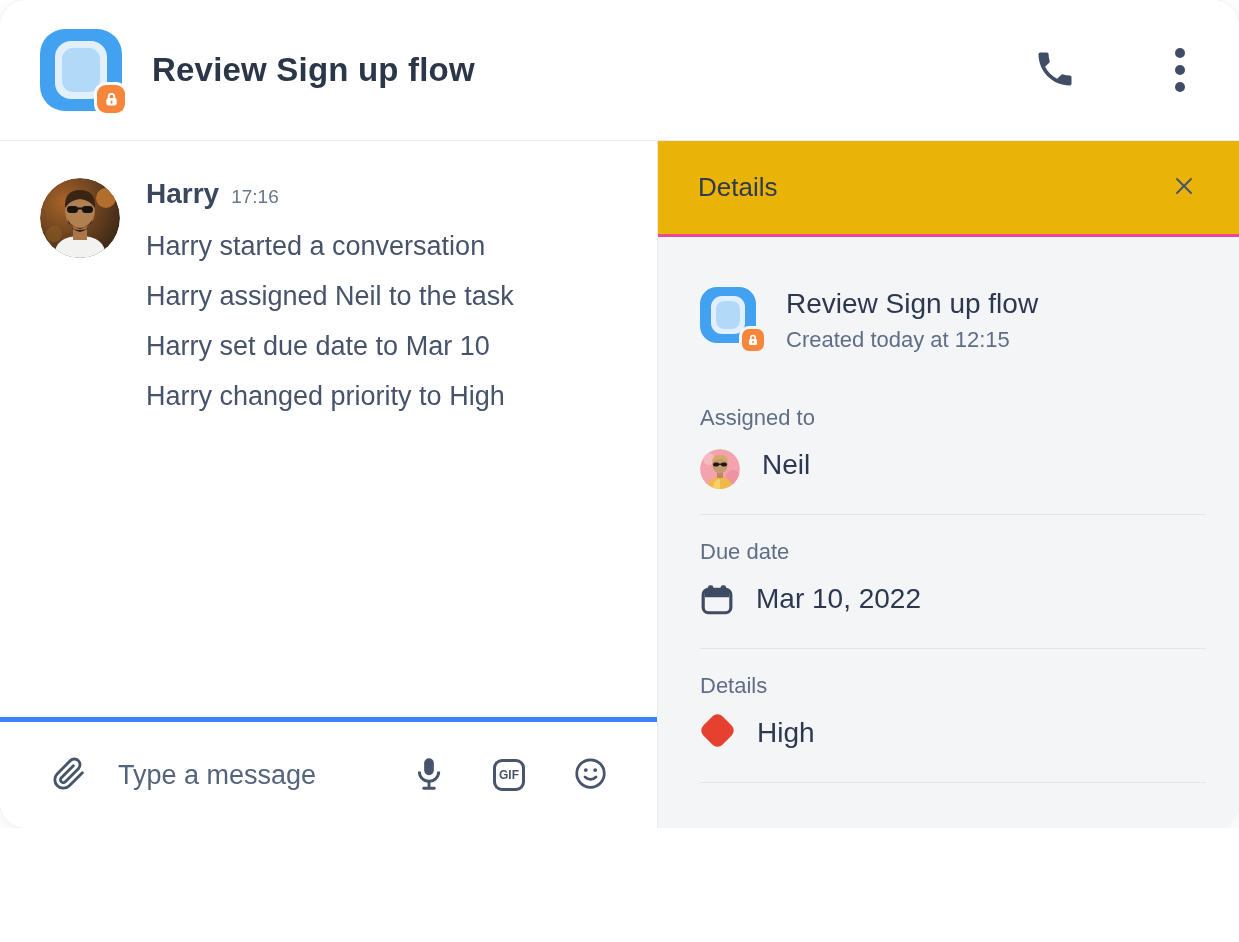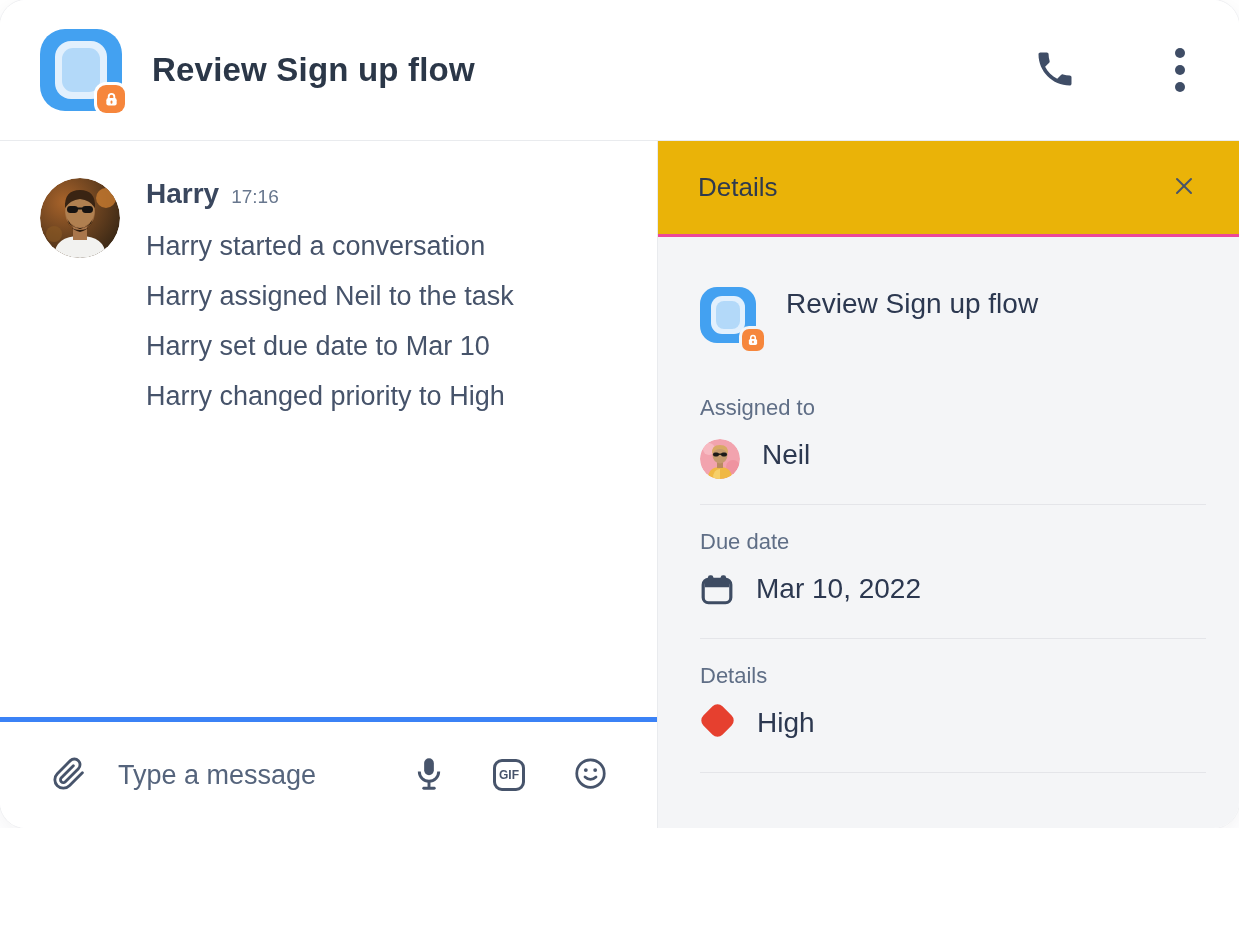--- a/index.html
+++ b/index.html
@@ -312,20 +312,21 @@
             <div class="lock-badge">
               <svg width="12" height="12" viewBox="0 0 16 16">
                 <rect x="2.5" y="6.5" width="11" height="8" rx="2.2" fill="#ffffff"></rect>
                 <path d="M5 7 V5 a3 3 0 0 1 6 0 v2" fill="none" stroke="#ffffff" stroke-width="2"></path>
                 <rect x="7" y="9" width="2" height="3.4" rx="1" fill="#f6863c"></rect>
               </svg>
             </div>
           </div>
           <div class="task-text">
             <div class="task-title">Review Sign up flow</div>
+            <div class="task-created">Created today at 12:15</div>
           </div>
         </div>
 
         <div class="fields">
 
           <div class="field">
             <div class="field-label">Assigned to</div>
             <div class="field-value-row">
               <div class="avatar-sm">
                 <svg width="40" height="40" viewBox="0 0 40 40">

